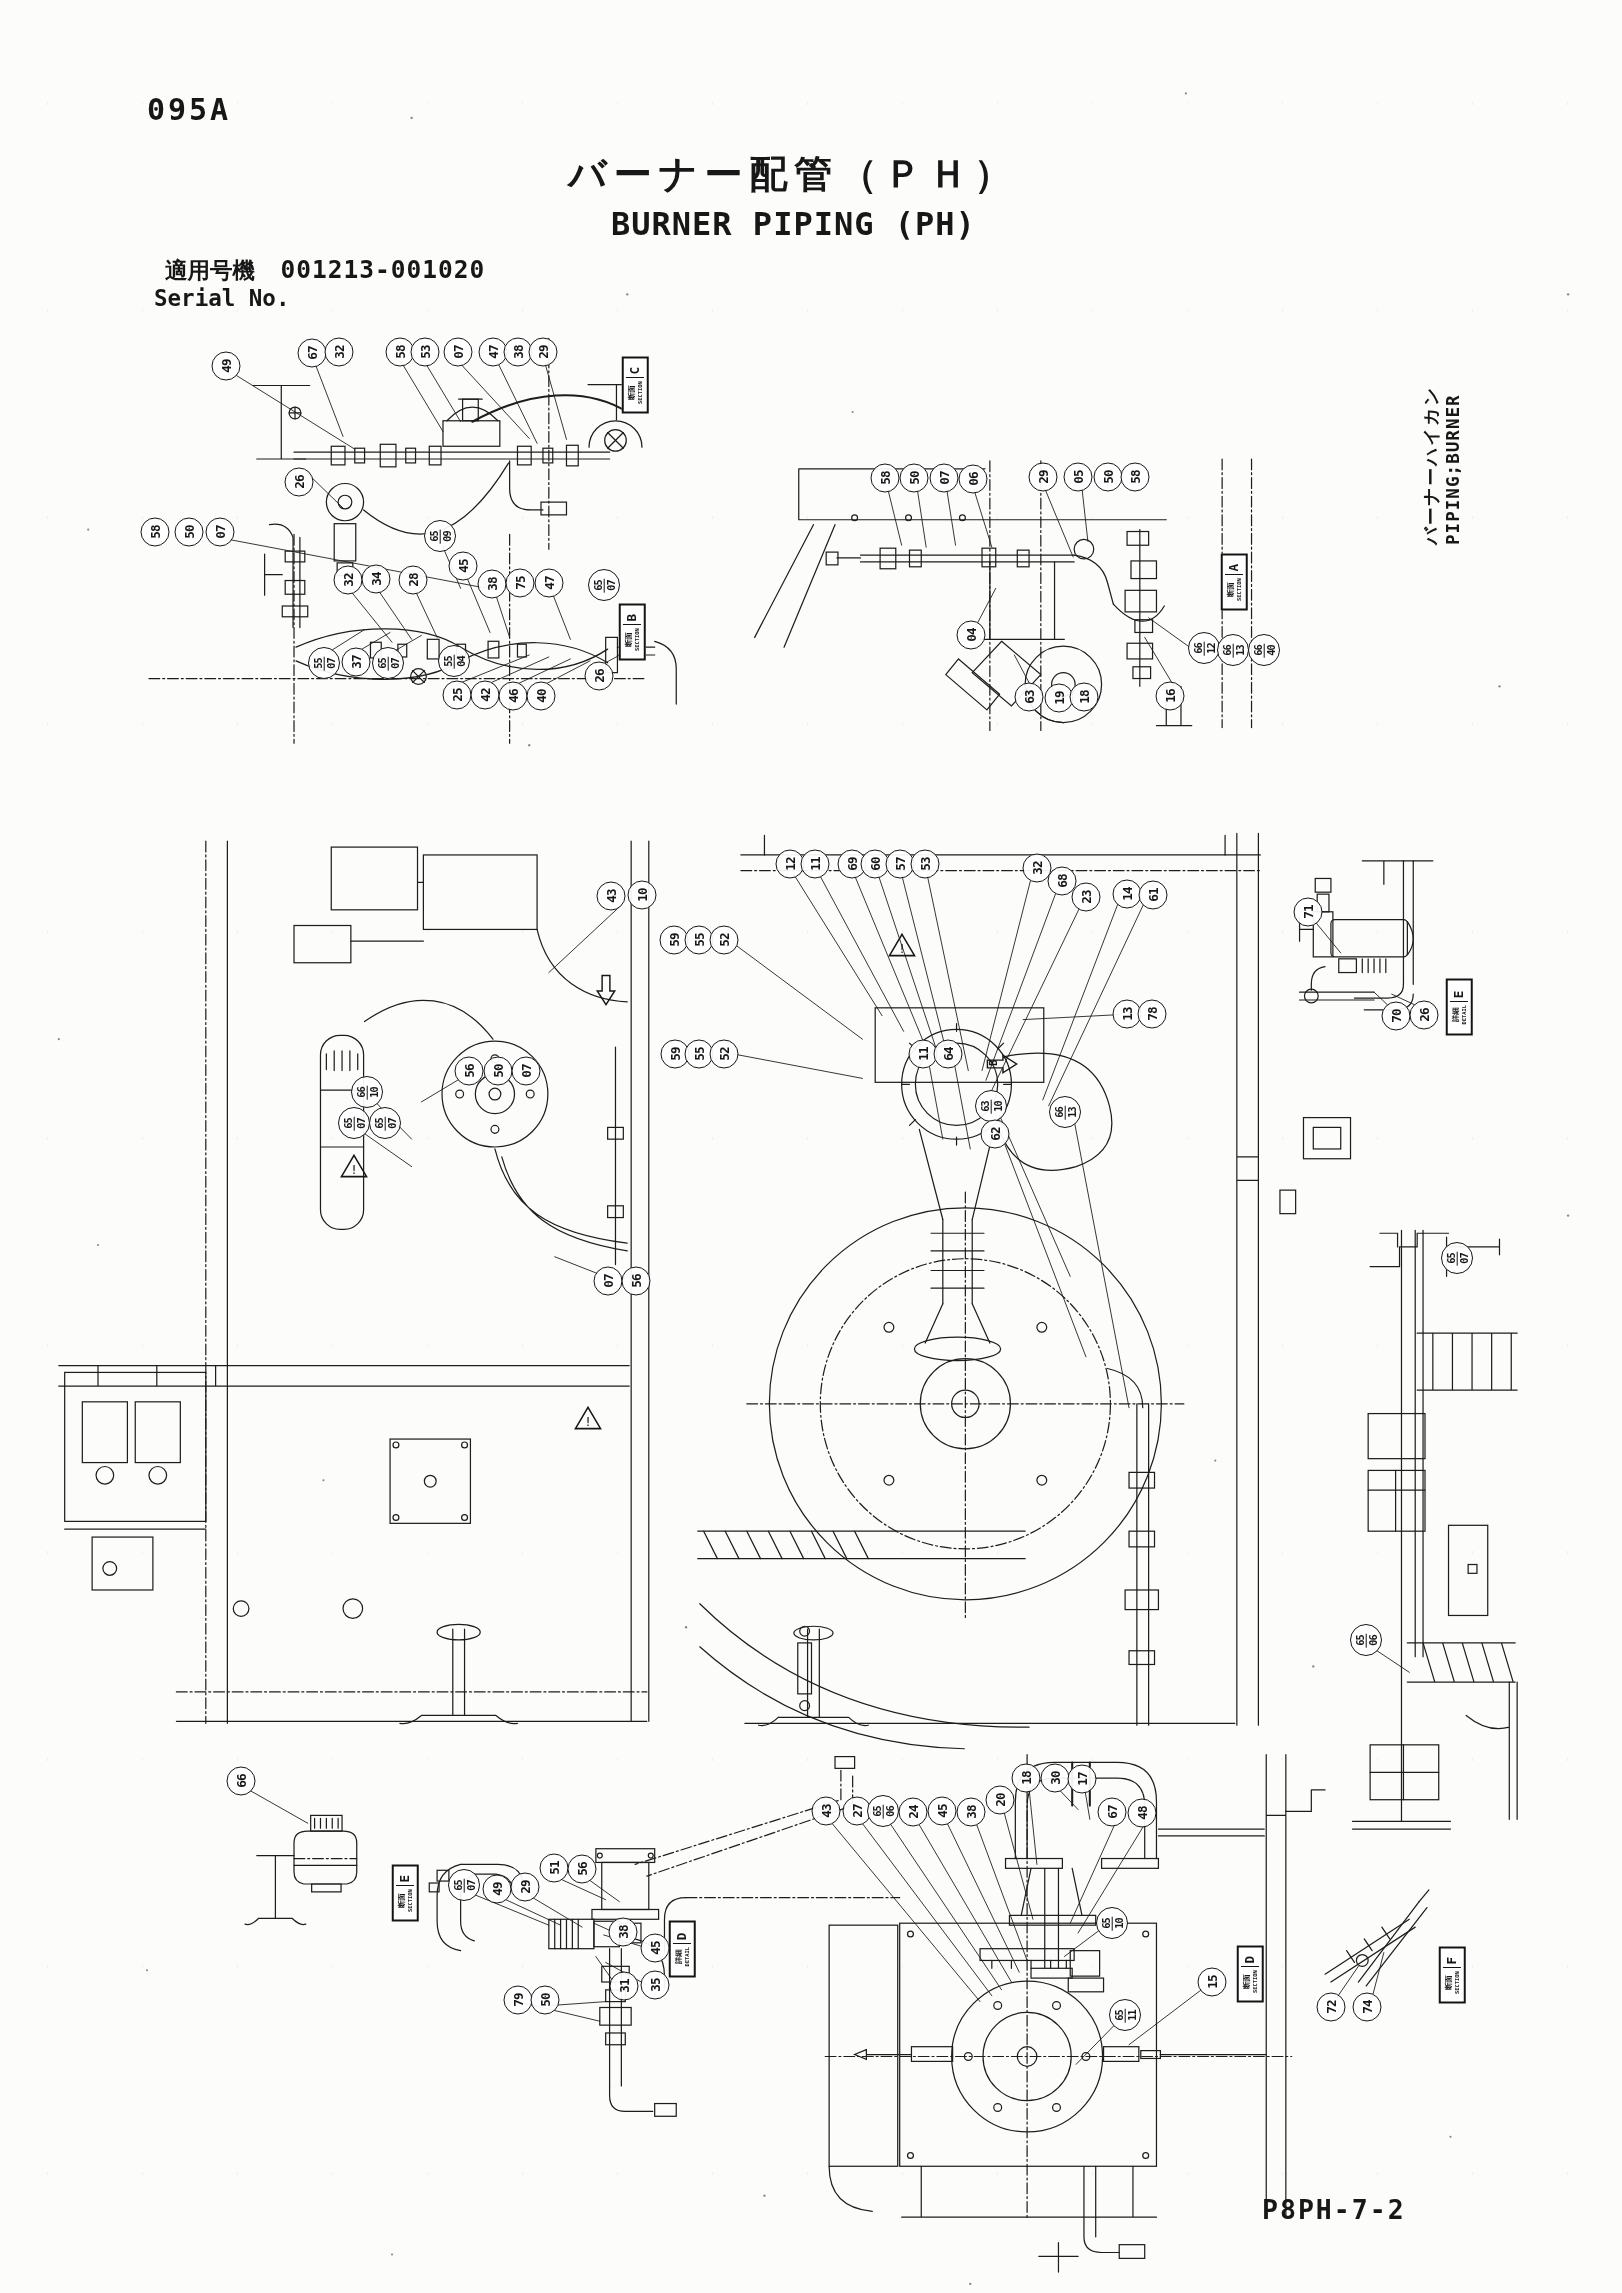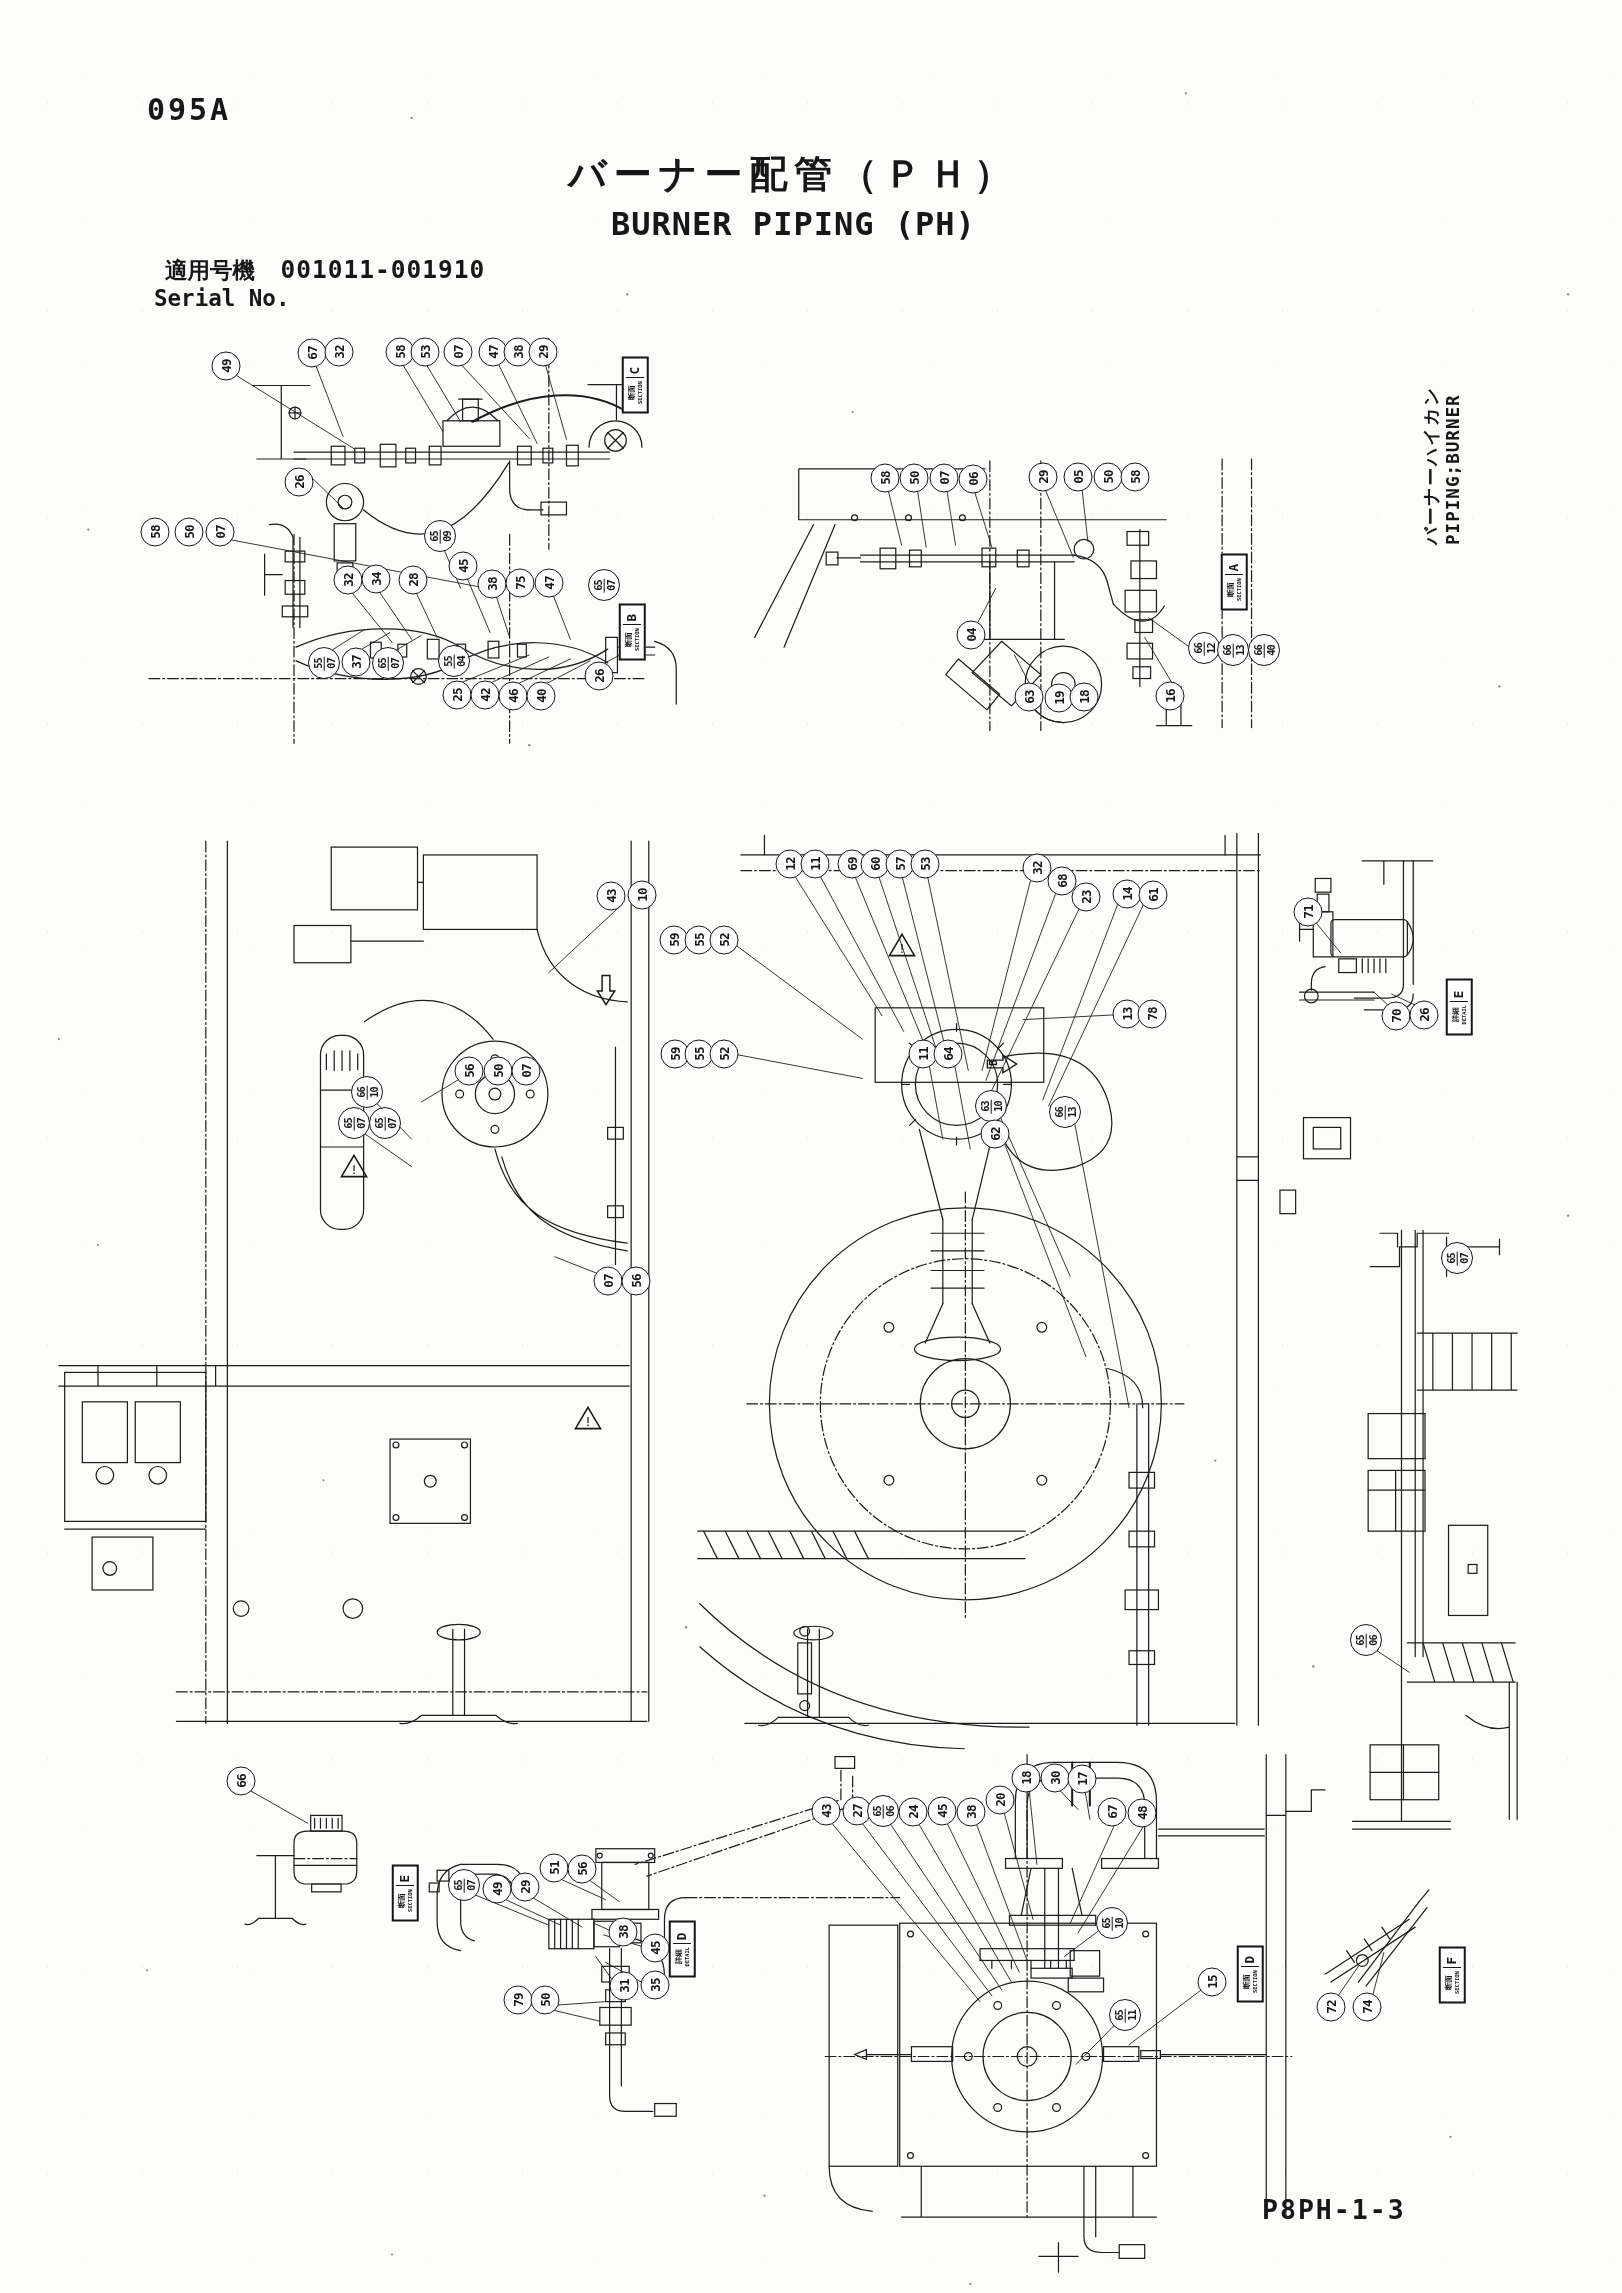--- a/index.html
+++ b/index.html
@@ -398,32 +398,32 @@
   </svg>
 
   <div class="abs page-code" style="z-index:3">095A</div>
 
   <div class="abs title-wrap" style="z-index:3">
     <div class="title-ja">バーナー配管（ＰＨ）</div>
     <div class="title-en">BURNER PIPING (PH)</div>
   </div>
 
   <div class="abs serial-row" style="z-index:3">
-    <span>適用号機</span><span class="serial-val">001011-001910</span>
+    <span>適用号機</span><span class="serial-val">001213-001020</span>
   </div>
   <div class="abs serial-en" style="z-index:3">Serial No.</div>
 
   <div class="abs side-label" style="z-index:3">
     <div class="side-rot">
       <span class="side-ja">バーナーハイカン</span>
       <span class="side-en">PIPING;BURNER</span>
     </div>
   </div>
 
-  <div class="abs doc-number" style="z-index:3">P8PH-1-3</div>
+  <div class="abs doc-number" style="z-index:3">P8PH-7-2</div>
 
   <div class="anno">
       <div class="balloon" style="left: 226px; top: 366px;">
         <span class="bn">49</span>
       </div>
       <div class="balloon" style="left: 312px; top: 353px;">
         <span class="bn">67</span>
       </div>
       <div class="balloon" style="left: 339px; top: 352px;">
         <span class="bn">32</span>

